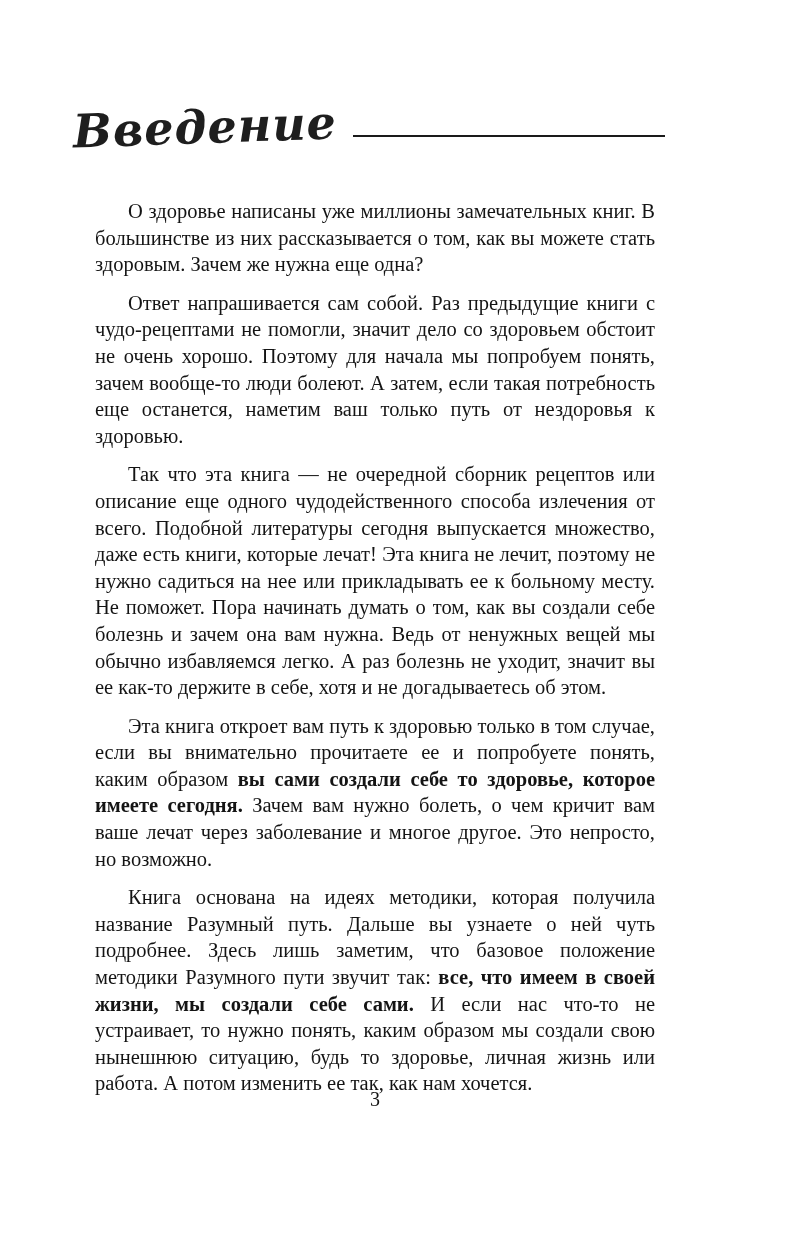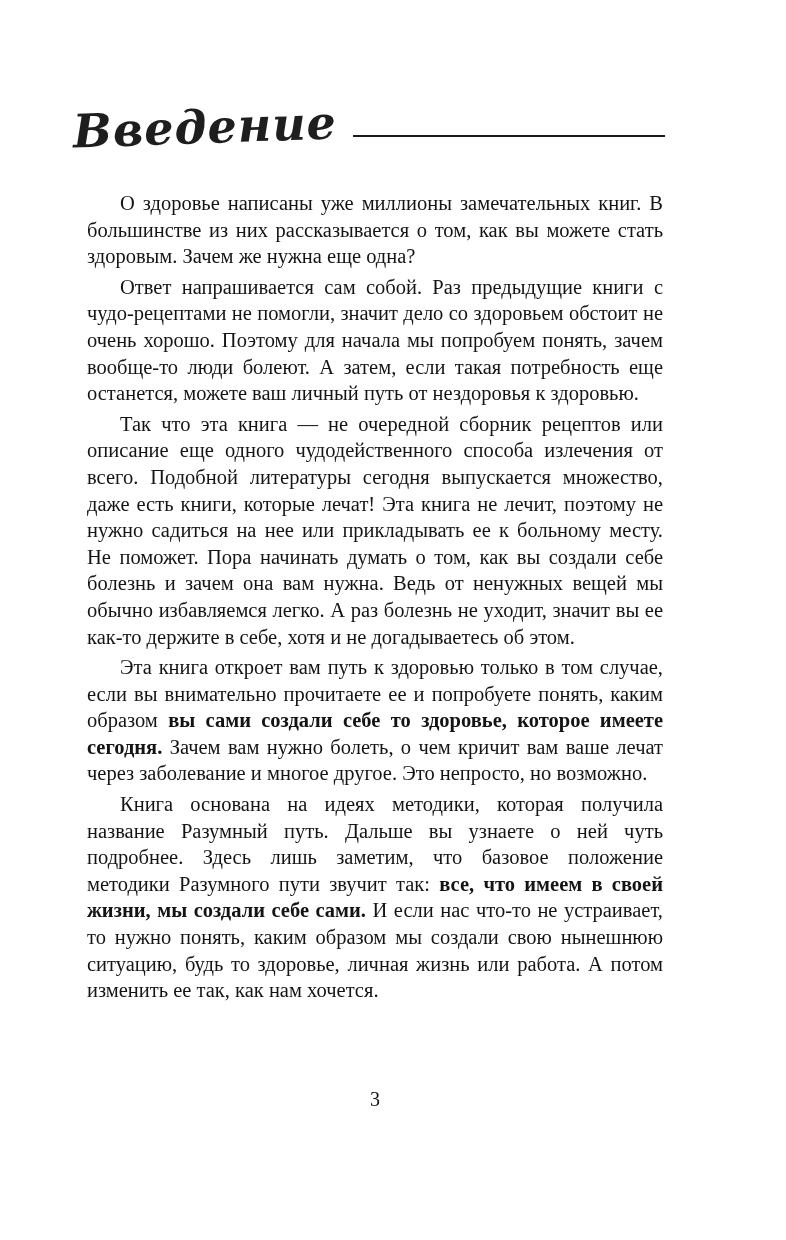--- a/index.html
+++ b/index.html
@@ -47,21 +47,21 @@
     position: absolute;
     left: 83px;
     top: 186px;
     width: 584px;
     font-size: 20.5px;
     line-height: 26.6px;
     text-align: justify;
     color: #141414;
   }
   .body-text p {
-    margin: 4px;
+    margin: 12px;
     padding: 0;
     text-indent: 33px;
   }
   .body-text strong {
     font-weight: 700;
   }
   .page-footer {
     position: absolute;
     left: 83px;
     width: 584px;
@@ -78,21 +78,21 @@
 
 <div class="page">
 
   <header class="chapter-header">
     <h1 class="chapter-title">Введение</h1>
     <div class="title-rule"></div>
   </header>
 
   <main class="body-text" id="body-text">
       <p><span>О здоровье написаны уже миллионы замечательных книг. В большинстве из них рассказывается о том, как вы можете стать здоровым. Зачем же нужна еще одна?</span></p>
-      <p><span>Ответ напрашивается сам собой. Раз предыдущие книги с чудо-рецептами не помогли, значит дело со здоровьем обстоит не очень хорошо. Поэтому для начала мы попробуем понять, зачем вообще-то люди болеют. А затем, если такая потребность еще останется, можете ваш личный путь от нездоровья к здоровью.</span></p>
+      <p><span>Ответ напрашивается сам собой. Раз предыдущие книги с чудо-рецептами не помогли, значит дело со здоровьем обстоит не очень хорошо. Поэтому для начала мы попробуем понять, зачем вообще-то люди болеют. А затем, если такая потребность еще останется, наметим ваш только путь от нездоровья к здоровью.</span></p>
       <p><span>Так что эта книга — не очередной сборник рецептов или описание еще одного чудодейственного способа излечения от всего. Подобной литературы сегодня выпускается множество, даже есть книги, которые лечат! Эта книга не лечит, поэтому не нужно садиться на нее или прикладывать ее к больному месту. Не поможет. Пора начинать думать о том, как вы создали себе болезнь и зачем она вам нужна. Ведь от ненужных вещей мы обычно избавляемся легко. А раз болезнь не уходит, значит вы ее как-то держите в себе, хотя и не догадываетесь об этом.</span></p>
       <p><span>Эта книга откроет вам путь к здоровью только в том случае, если вы внимательно прочитаете ее и попробуете понять, каким образом </span><strong>вы сами создали себе то здоровье, которое имеете сегодня.</strong><span> Зачем вам нужно болеть, о чем кричит вам ваше лечат через заболевание и многое другое. Это непросто, но возможно.</span></p>
       <p><span>Книга основана на идеях методики, которая получила название Разумный путь. Дальше вы узнаете о ней чуть подробнее. Здесь лишь заметим, что базовое положение методики Разумного пути звучит так: </span><strong>все, что имеем в своей жизни, мы создали себе сами.</strong><span> И если нас что-то не устраивает, то нужно понять, каким образом мы создали свою нынешнюю ситуацию, будь то здоровье, личная жизнь или работа. А потом изменить ее так, как нам хочется.</span></p>
     </main>
 
   <footer class="page-footer">
     <span class="page-number">3</span>
   </footer>
 
 </div>

